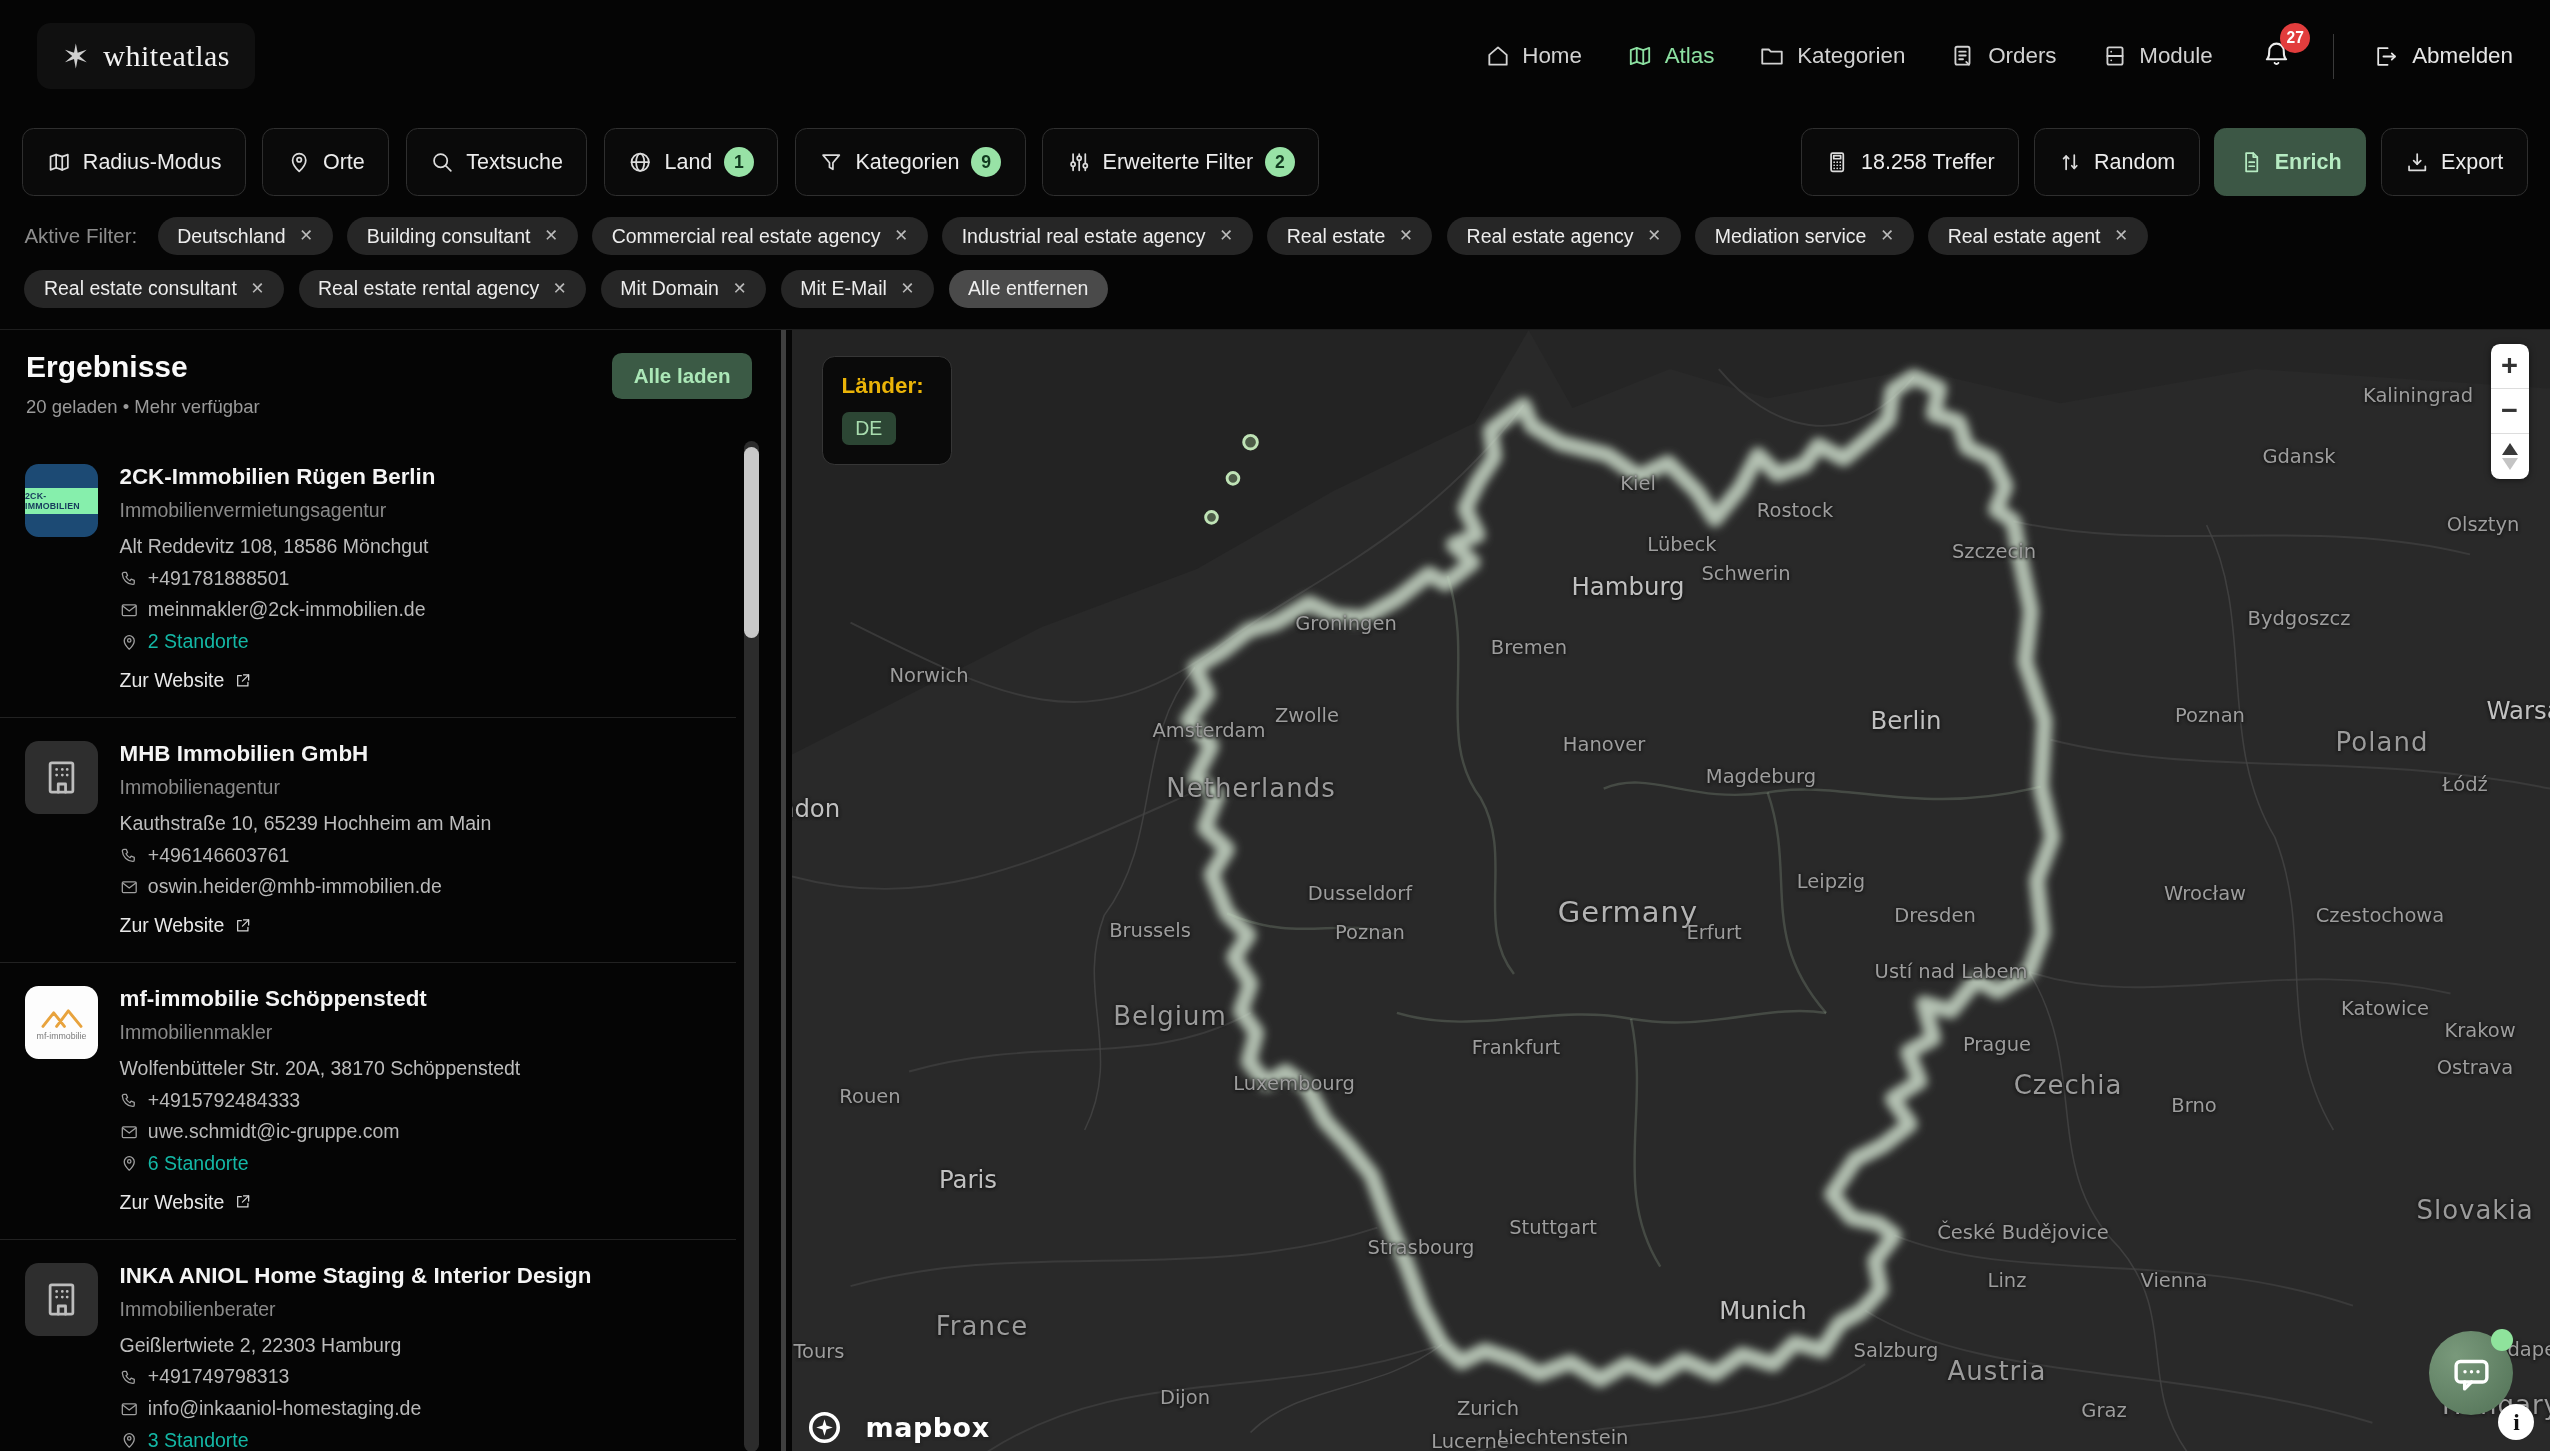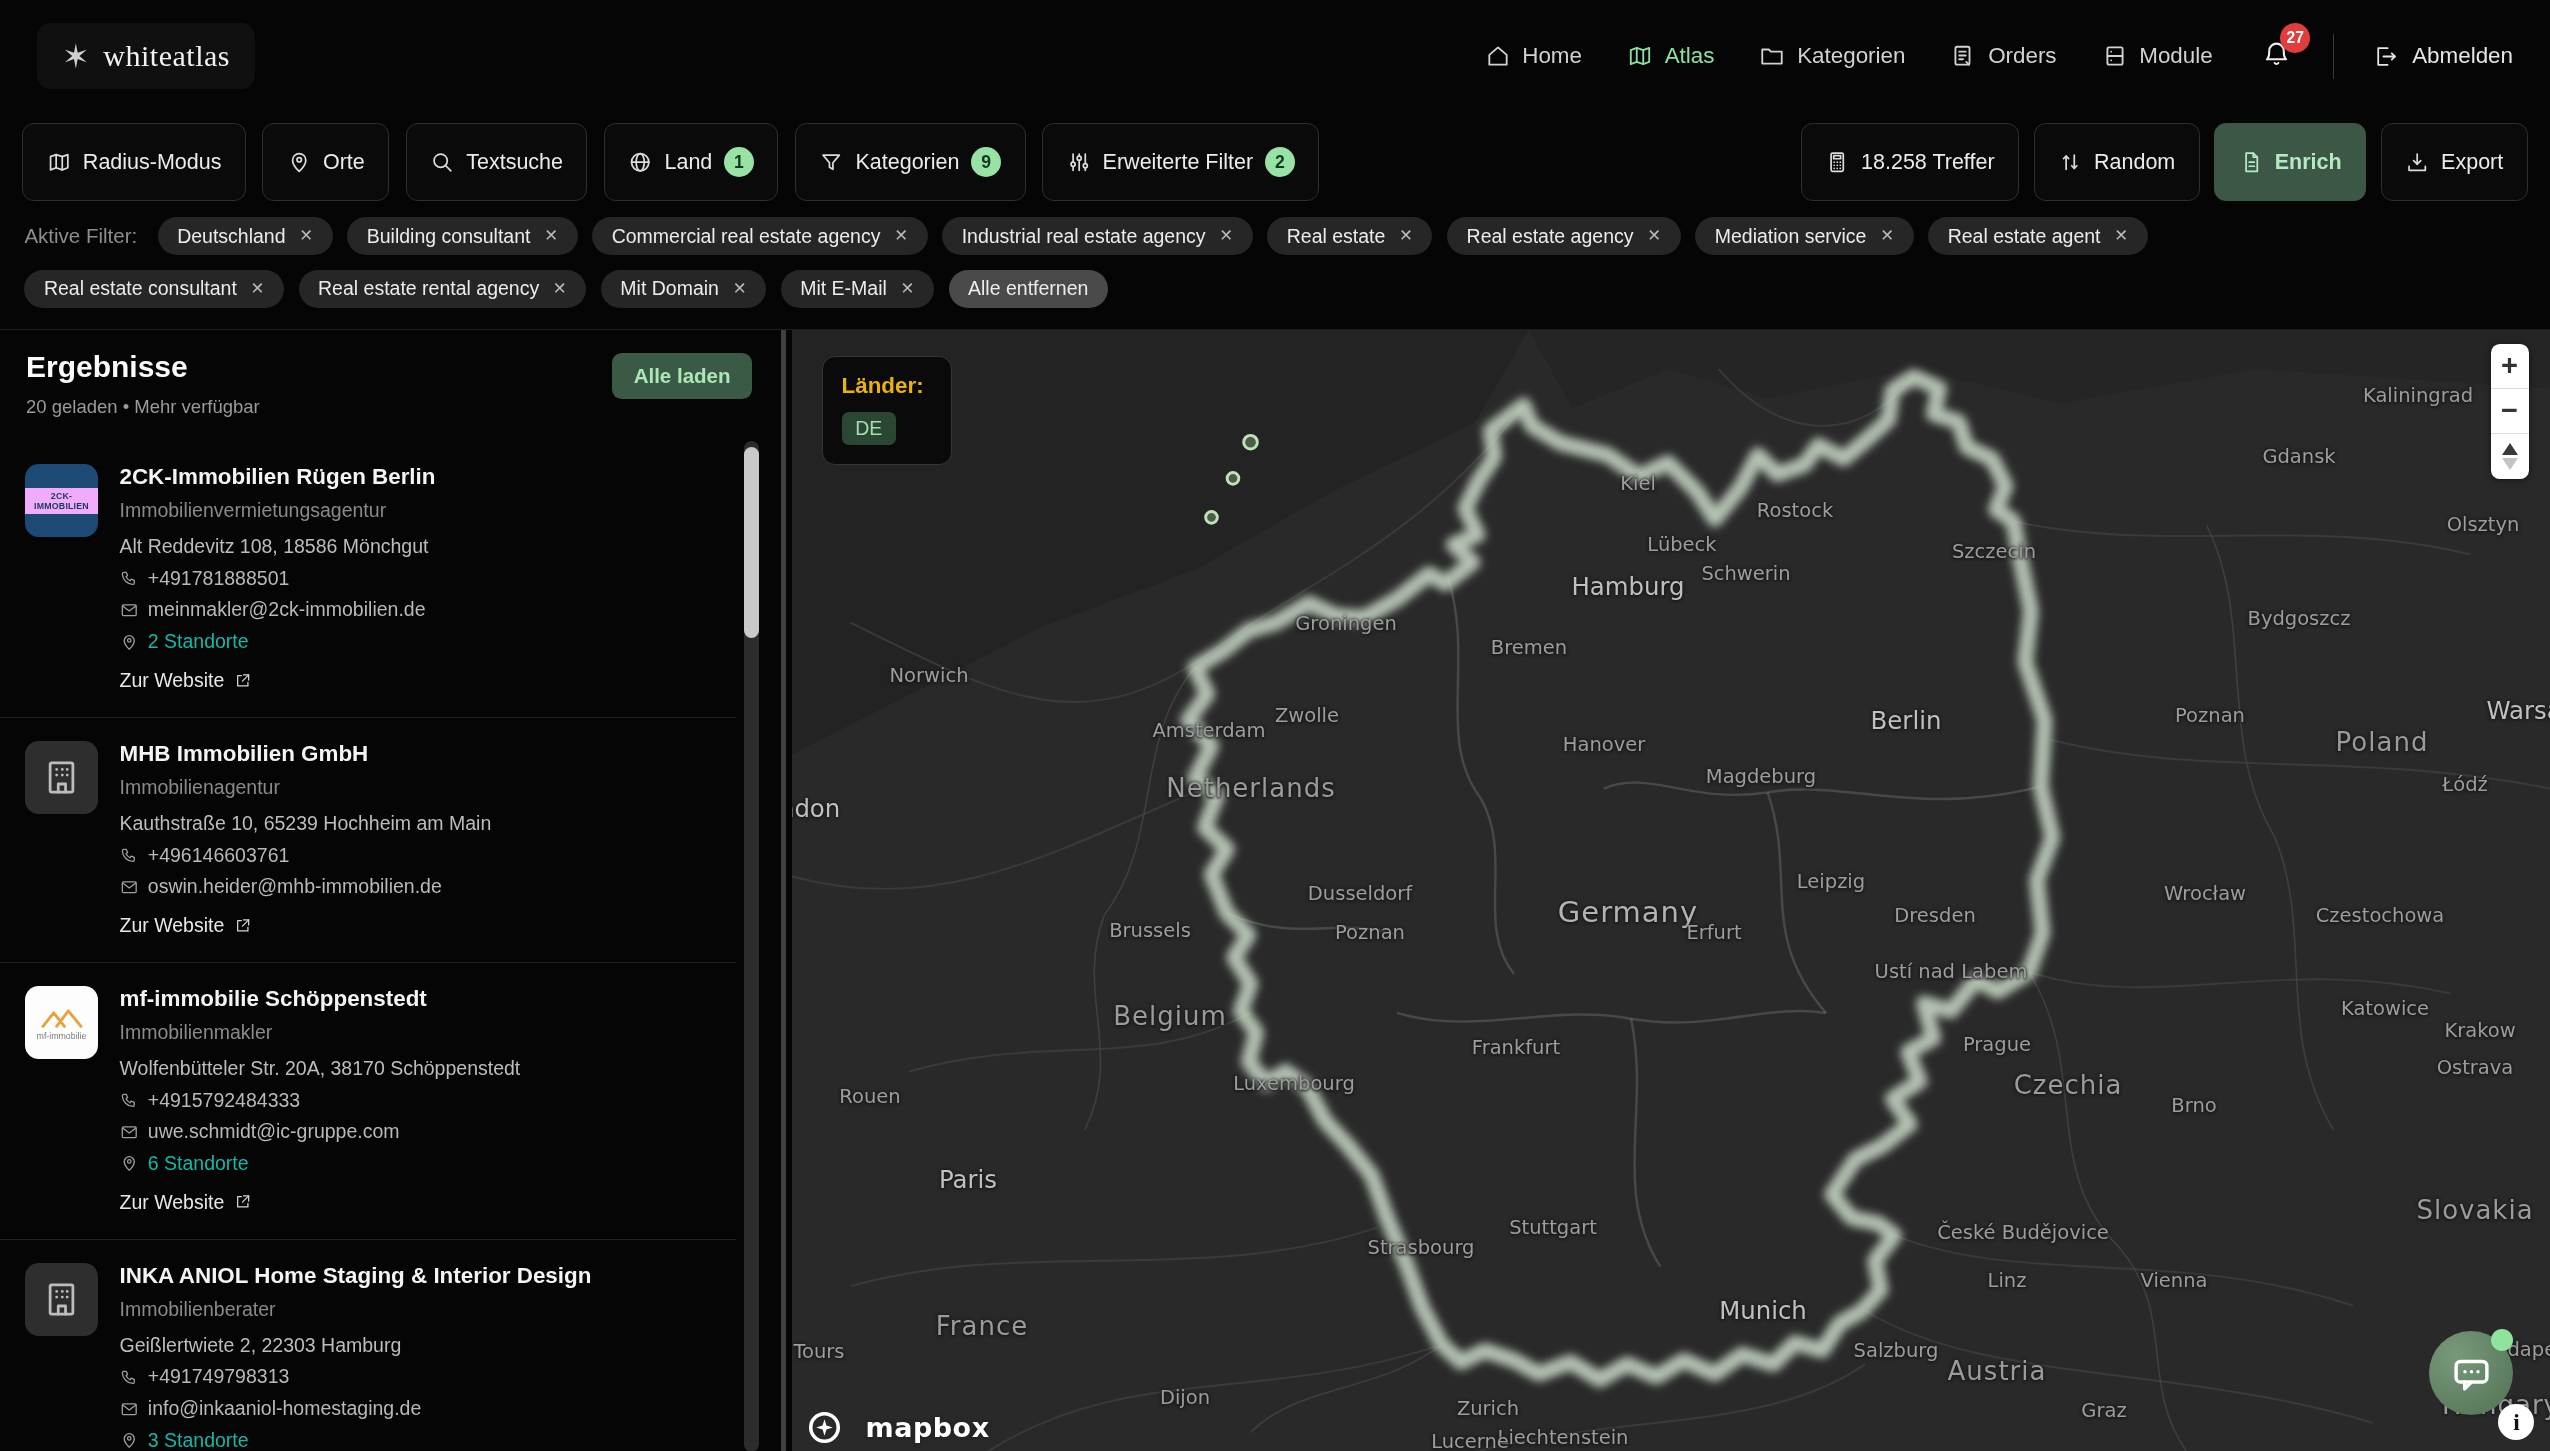--- a/index.html
+++ b/index.html
@@ -22,21 +22,21 @@
   .bell-badge { position:absolute; top:-15.6px; right:-19.5px; min-width:30px; height:30px; border-radius:975px;
     background:#e23d3d; color:#fff; font-size:15.6px; font-weight:bold; display:flex; align-items:center; justify-content:center; padding:0 5.9px; }
   .nav-divider { width:1px; height:45px; background:#3a3a3a; margin:0 39px 0 9.8px; }
   .logout { display:flex; align-items:center; gap:13.7px; font-size:22.4px; color:#e6e6e6; cursor:pointer; }
   .logout svg { width:25px; height:25px; }
 
   
   .toolbar { position:absolute; top:128px; left:0; right:0; height:68px; display:flex; align-items:center; padding:0 22.4px; }
   .tb-left { display:flex; gap:16.6px; }
   .tb-right { margin-left:auto; display:flex; gap:14.6px; }
-  .tb-btn { display:flex; align-items:center; gap:11.7px; height:78px; padding:0 23.4px; border:1px solid #2f2f2f;
+  .tb-btn { display:flex; align-items:center; gap:11.7px; height:68px; padding:0 23.4px; border:1px solid #2f2f2f;
     border-radius:11.7px; background:#0a0a0a; color:#ececec; font-size:21.5px; cursor:pointer; white-space:nowrap; }
   .tb-btn svg { width:24.4px; height:24.4px; color:#dcdcdc; }
   .tb-badge { background:#98e2a6; color:#113b1f; border-radius:975px; min-width:30px; height:30px; padding:0 8.8px;
     display:flex; align-items:center; justify-content:center; font-size:17.6px; font-weight:bold; }
   .tb-btn.green { background:#3c5745; border-color:#3c5745; color:#b6ebc2; font-weight:bold; }
   .tb-btn.green svg { color:#b6ebc2; }
 
   
   .filters { position:absolute; top:217px; left:0; width:2410px; display:flex; flex-wrap:wrap; align-items:center;
     gap:14.6px 14.6px; padding-left:24.4px; }
@@ -57,21 +57,21 @@
   .load-all { position:absolute; right:29px; top:23.4px; background:#3b5a45; color:#abe7b7; font-weight:bold;
     font-size:20.5px; padding:10.7px 21.5px; border-radius:9.8px; border:none; cursor:pointer; }
   .scroll-track { position:absolute; top:111px; right:22.4px; width:14.6px; bottom:0; background:#2c2c2c; border-radius:7.8px; }
   .scroll-thumb { position:absolute; top:5.9px; left:0; width:14.6px; height:191px; background:#c9c9c9; border-radius:7.8px; }
   .results-list { position:absolute; top:111px; left:0; right:45px; bottom:0; overflow:hidden; }
   .card { padding:23.4px 0 25px 25px; border-bottom:1px solid #222; display:flex; gap:21.5px; }
   .card-logo { width:73px; height:73px; border-radius:13.7px; flex:0 0 73px; display:flex; align-items:center; justify-content:center; overflow:hidden; }
   .card-logo.gray { background:#2e2e2e; }
   .card-logo.gray svg { width:39px; height:45px; color:#bdbdbd; }
   .card-logo.blue { background:#1c4a74; flex-direction:column; }
-  .blue-strip { background:#f0abfc; width:100%; text-align:center; padding:2.9px 0; }
+  .blue-strip { background:#86efac; width:100%; text-align:left; padding:2.9px 0; }
   .blue-strip .t1 { font-size:8.8px; font-weight:bold; color:#173a5c; letter-spacing:0.2px; display:block; }
   .card-logo.white { background:#fdfdfd; flex-direction:column; }
   .white-name { font-size:8.8px; color:#7a7a7a; margin-top:2px; }
   .card-body { flex:1; min-width:0; }
   .card-title { font-size:22.4px; font-weight:bold; color:#f4f4f4; }
   .card-cat { font-size:19.5px; color:#8a8a8a; margin-top:8.8px; }
   .card-addr { font-size:19.5px; color:#bdbdbd; margin-top:12.7px; }
   .card-row { display:flex; align-items:center; gap:9.8px; font-size:19.5px; color:#b9b9b9; margin-top:8.8px; }
   .card-row svg { width:18.5px; height:18.5px; color:#9f9f9f; flex:0 0 18.5px; }
   .card-row.dim { color:#14b8a6; }

